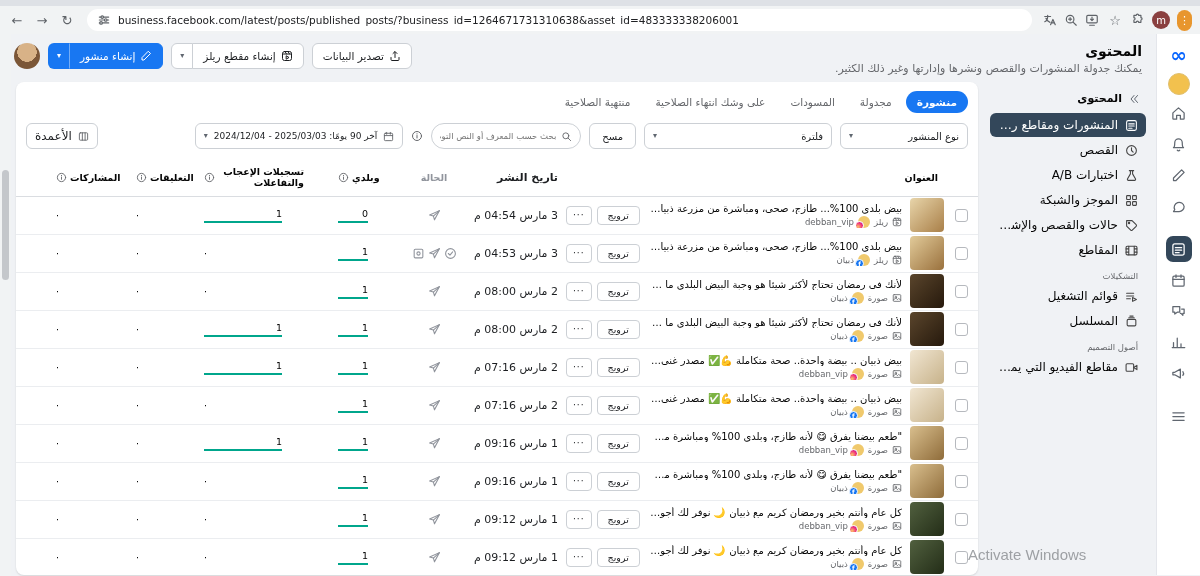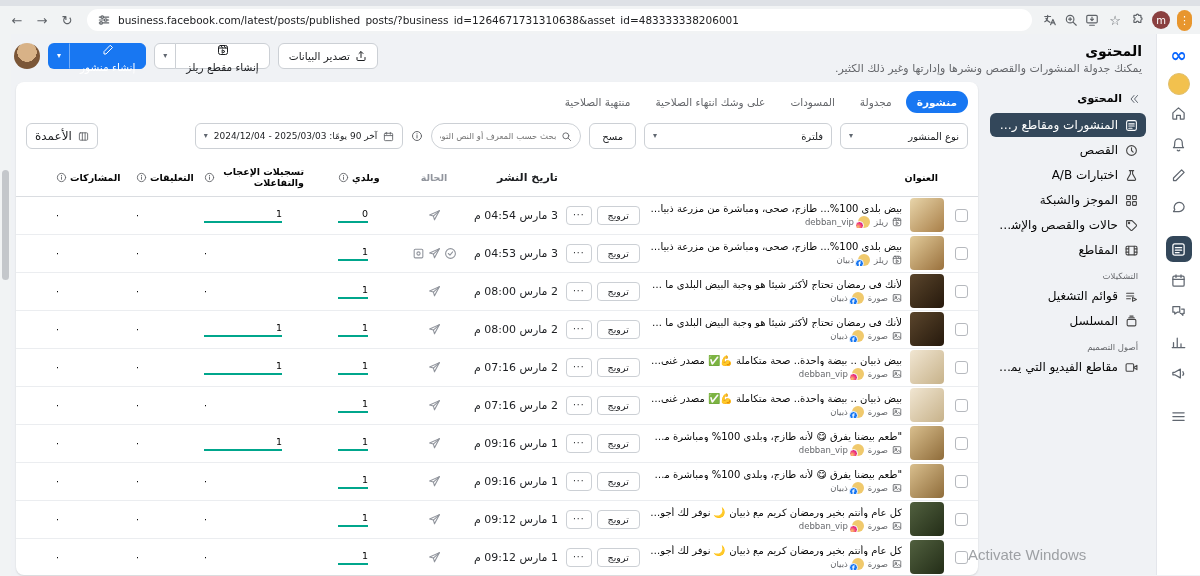--- a/index.html
+++ b/index.html
@@ -31,21 +31,21 @@
   .rail-item.gap{margin-top:12px;}
 
   .content{flex:1;display:flex;flex-direction:column;min-width:0;}
   .page-header{display:flex;justify-content:space-between;align-items:flex-start;padding:9px 14px 7px 14px;}
   .ph-title{font-size:14px;font-weight:bold;color:#050505;}
   .ph-sub{font-size:11px;color:#65676b;margin-top:3px;}
   .ph-actions{display:flex;align-items:center;gap:8px;}
   .btn{height:26px;display:inline-flex;align-items:center;gap:5px;padding:0 10px;border-radius:6px;font-size:10.5px;cursor:pointer;border:1px solid #ccd0d5;background:#fff;color:#1c1e21;font-family:inherit;}
   .btn .bi{width:12px;height:12px;}
   .split{display:inline-flex;}
-  .split .main{border-start-end-radius:0;border-end-end-radius:0;flex-direction:column;}
+  .split .main{border-start-end-radius:0;border-end-end-radius:0;}
   .split .caret{border-start-start-radius:0;border-end-start-radius:0;width:22px;padding:0;justify-content:center;border-inline-start:1px solid #ccd0d5;margin-inline-start:-1px;}
   .split.blue .main,.split.blue .caret{background:#1877f2;border-color:#1877f2;color:#fff;}
   .split.blue .caret{border-inline-start:1px solid rgba(255,255,255,.4);}
   .car{font-size:8px;color:#606770;line-height:1;}
   .split.blue .car{color:#fff;}
   .user-avatar{width:26px;height:26px;border-radius:50%;background:radial-gradient(circle at 50% 35%,#d8b287 45%,#7b5637 46%);cursor:pointer;flex:none;}
 
   .body-row{flex:1;display:flex;min-height:0;}
   .sidebar{width:172px;padding:6px 10px 0 6px;flex:none;}
   .sb-head{display:flex;align-items:center;gap:6px;font-weight:bold;font-size:11px;color:#050505;padding:4px 6px 8px 0;}

